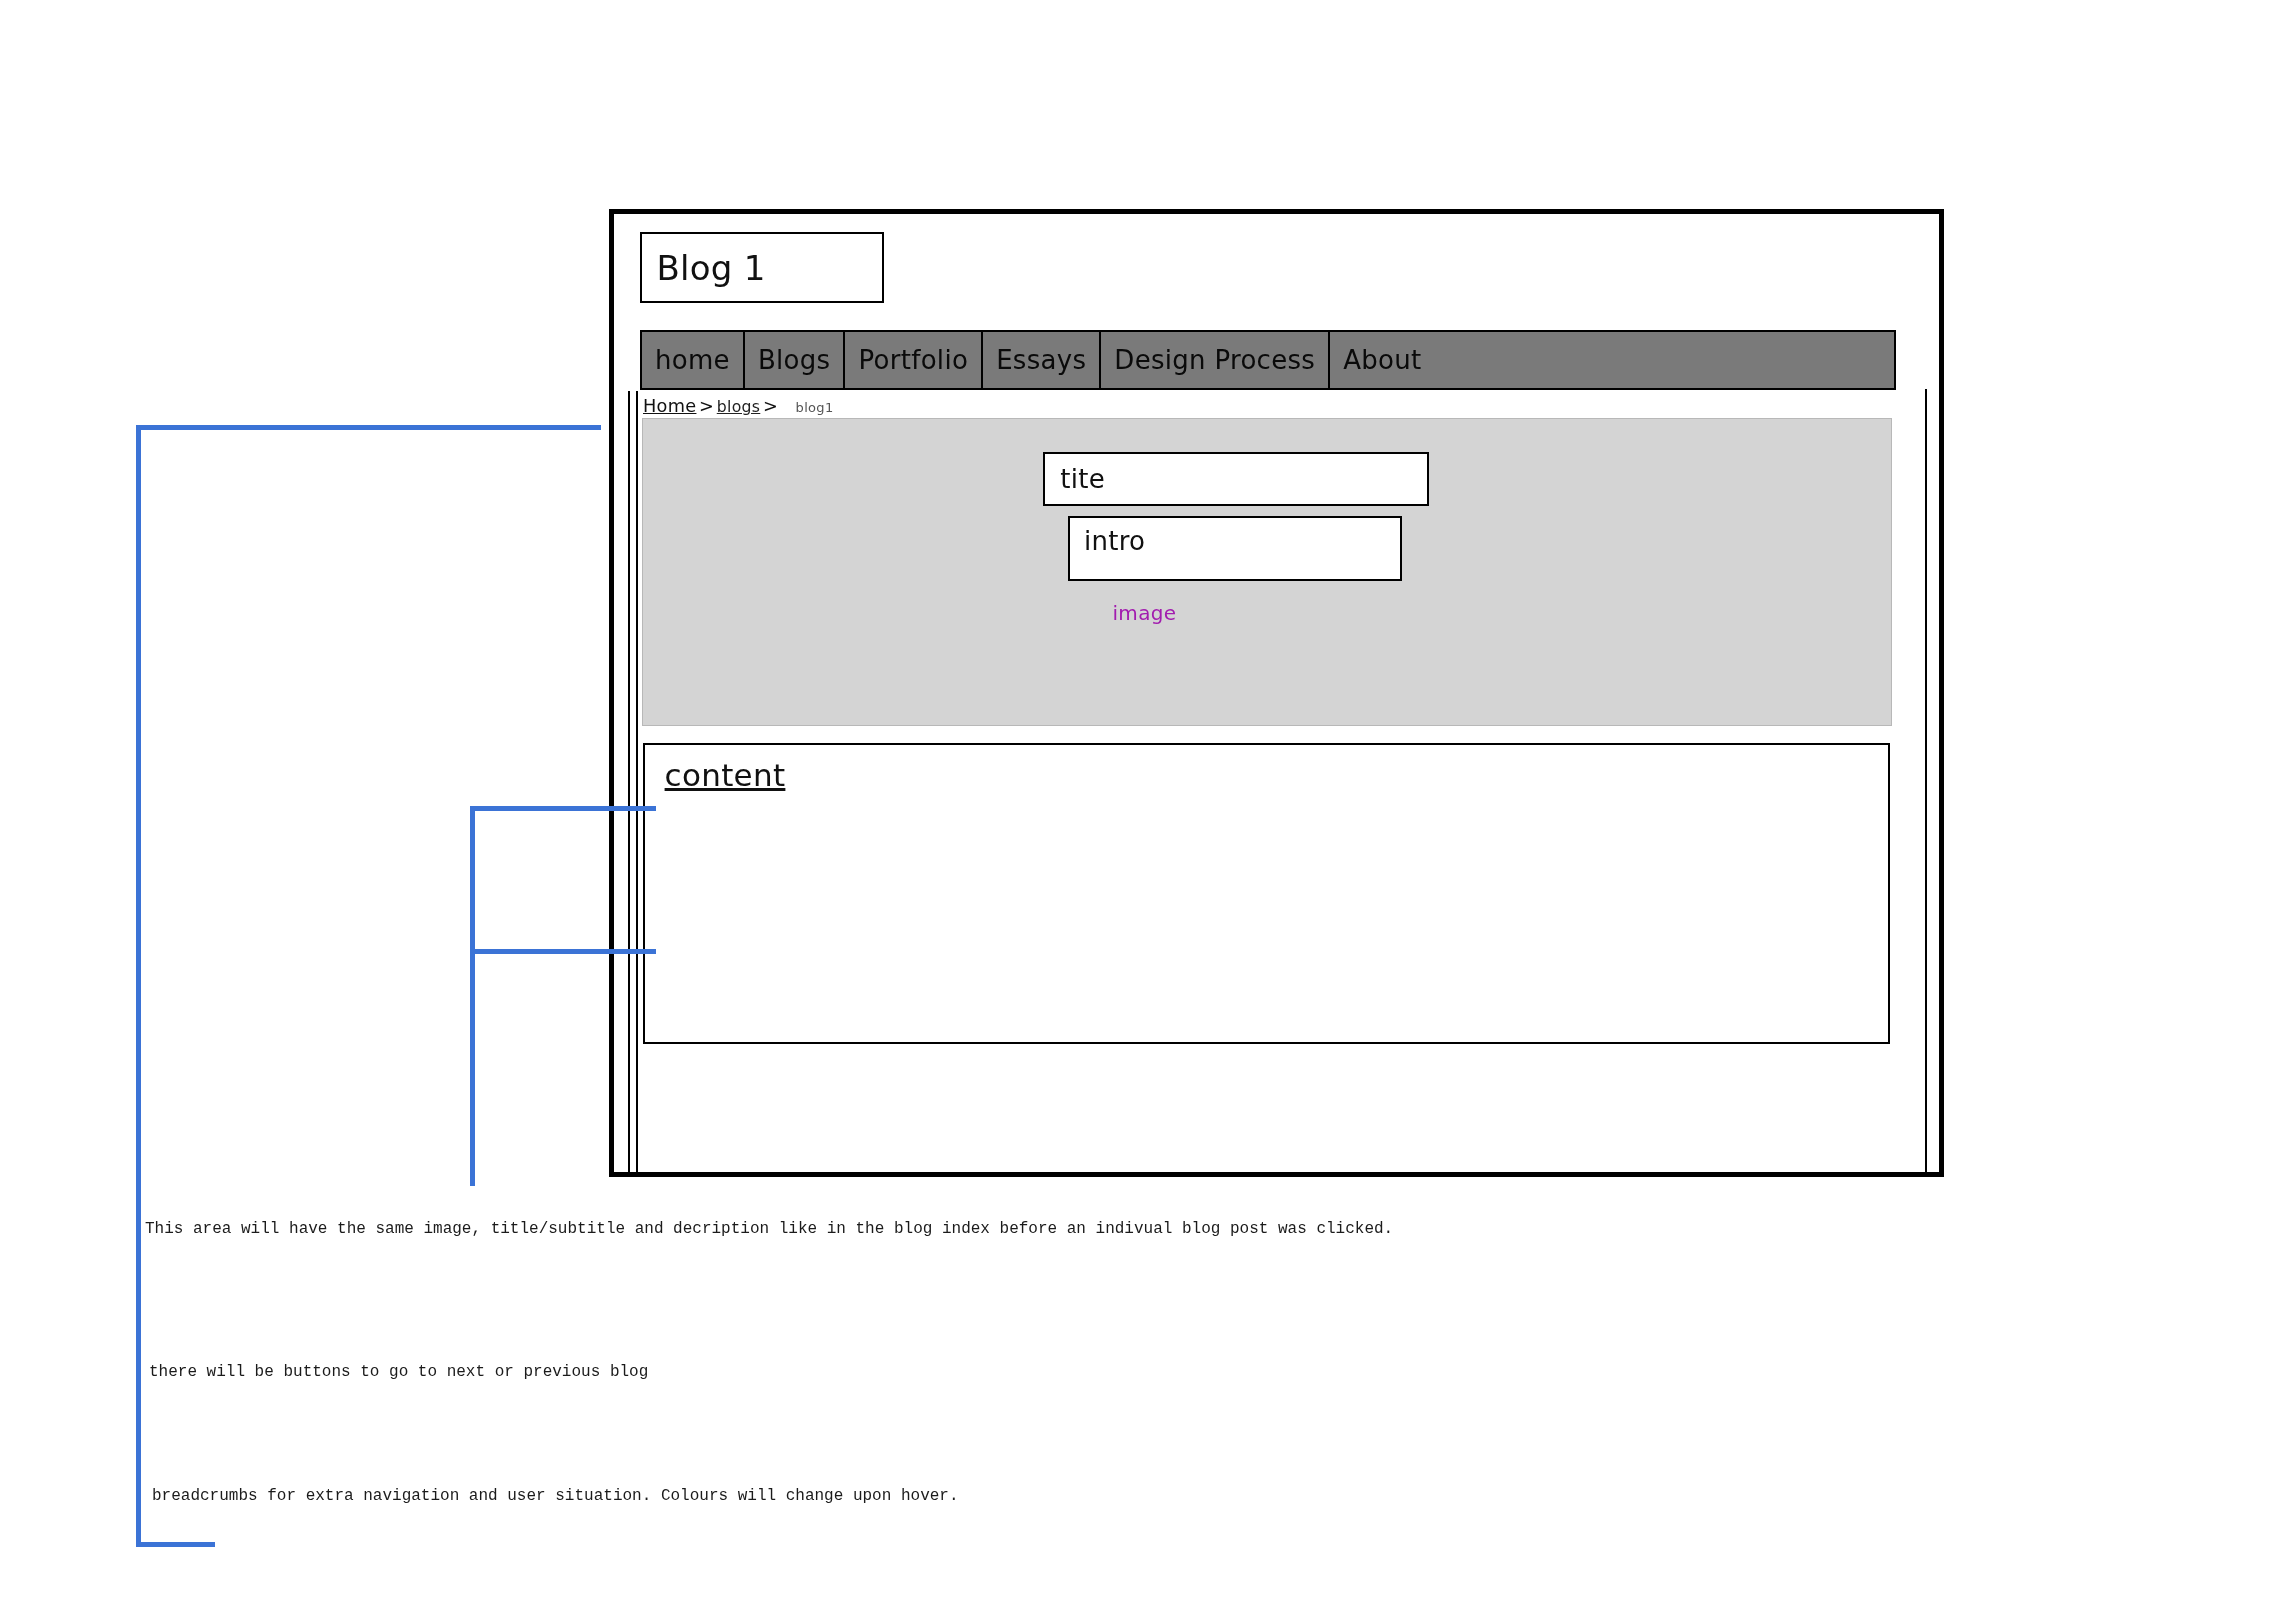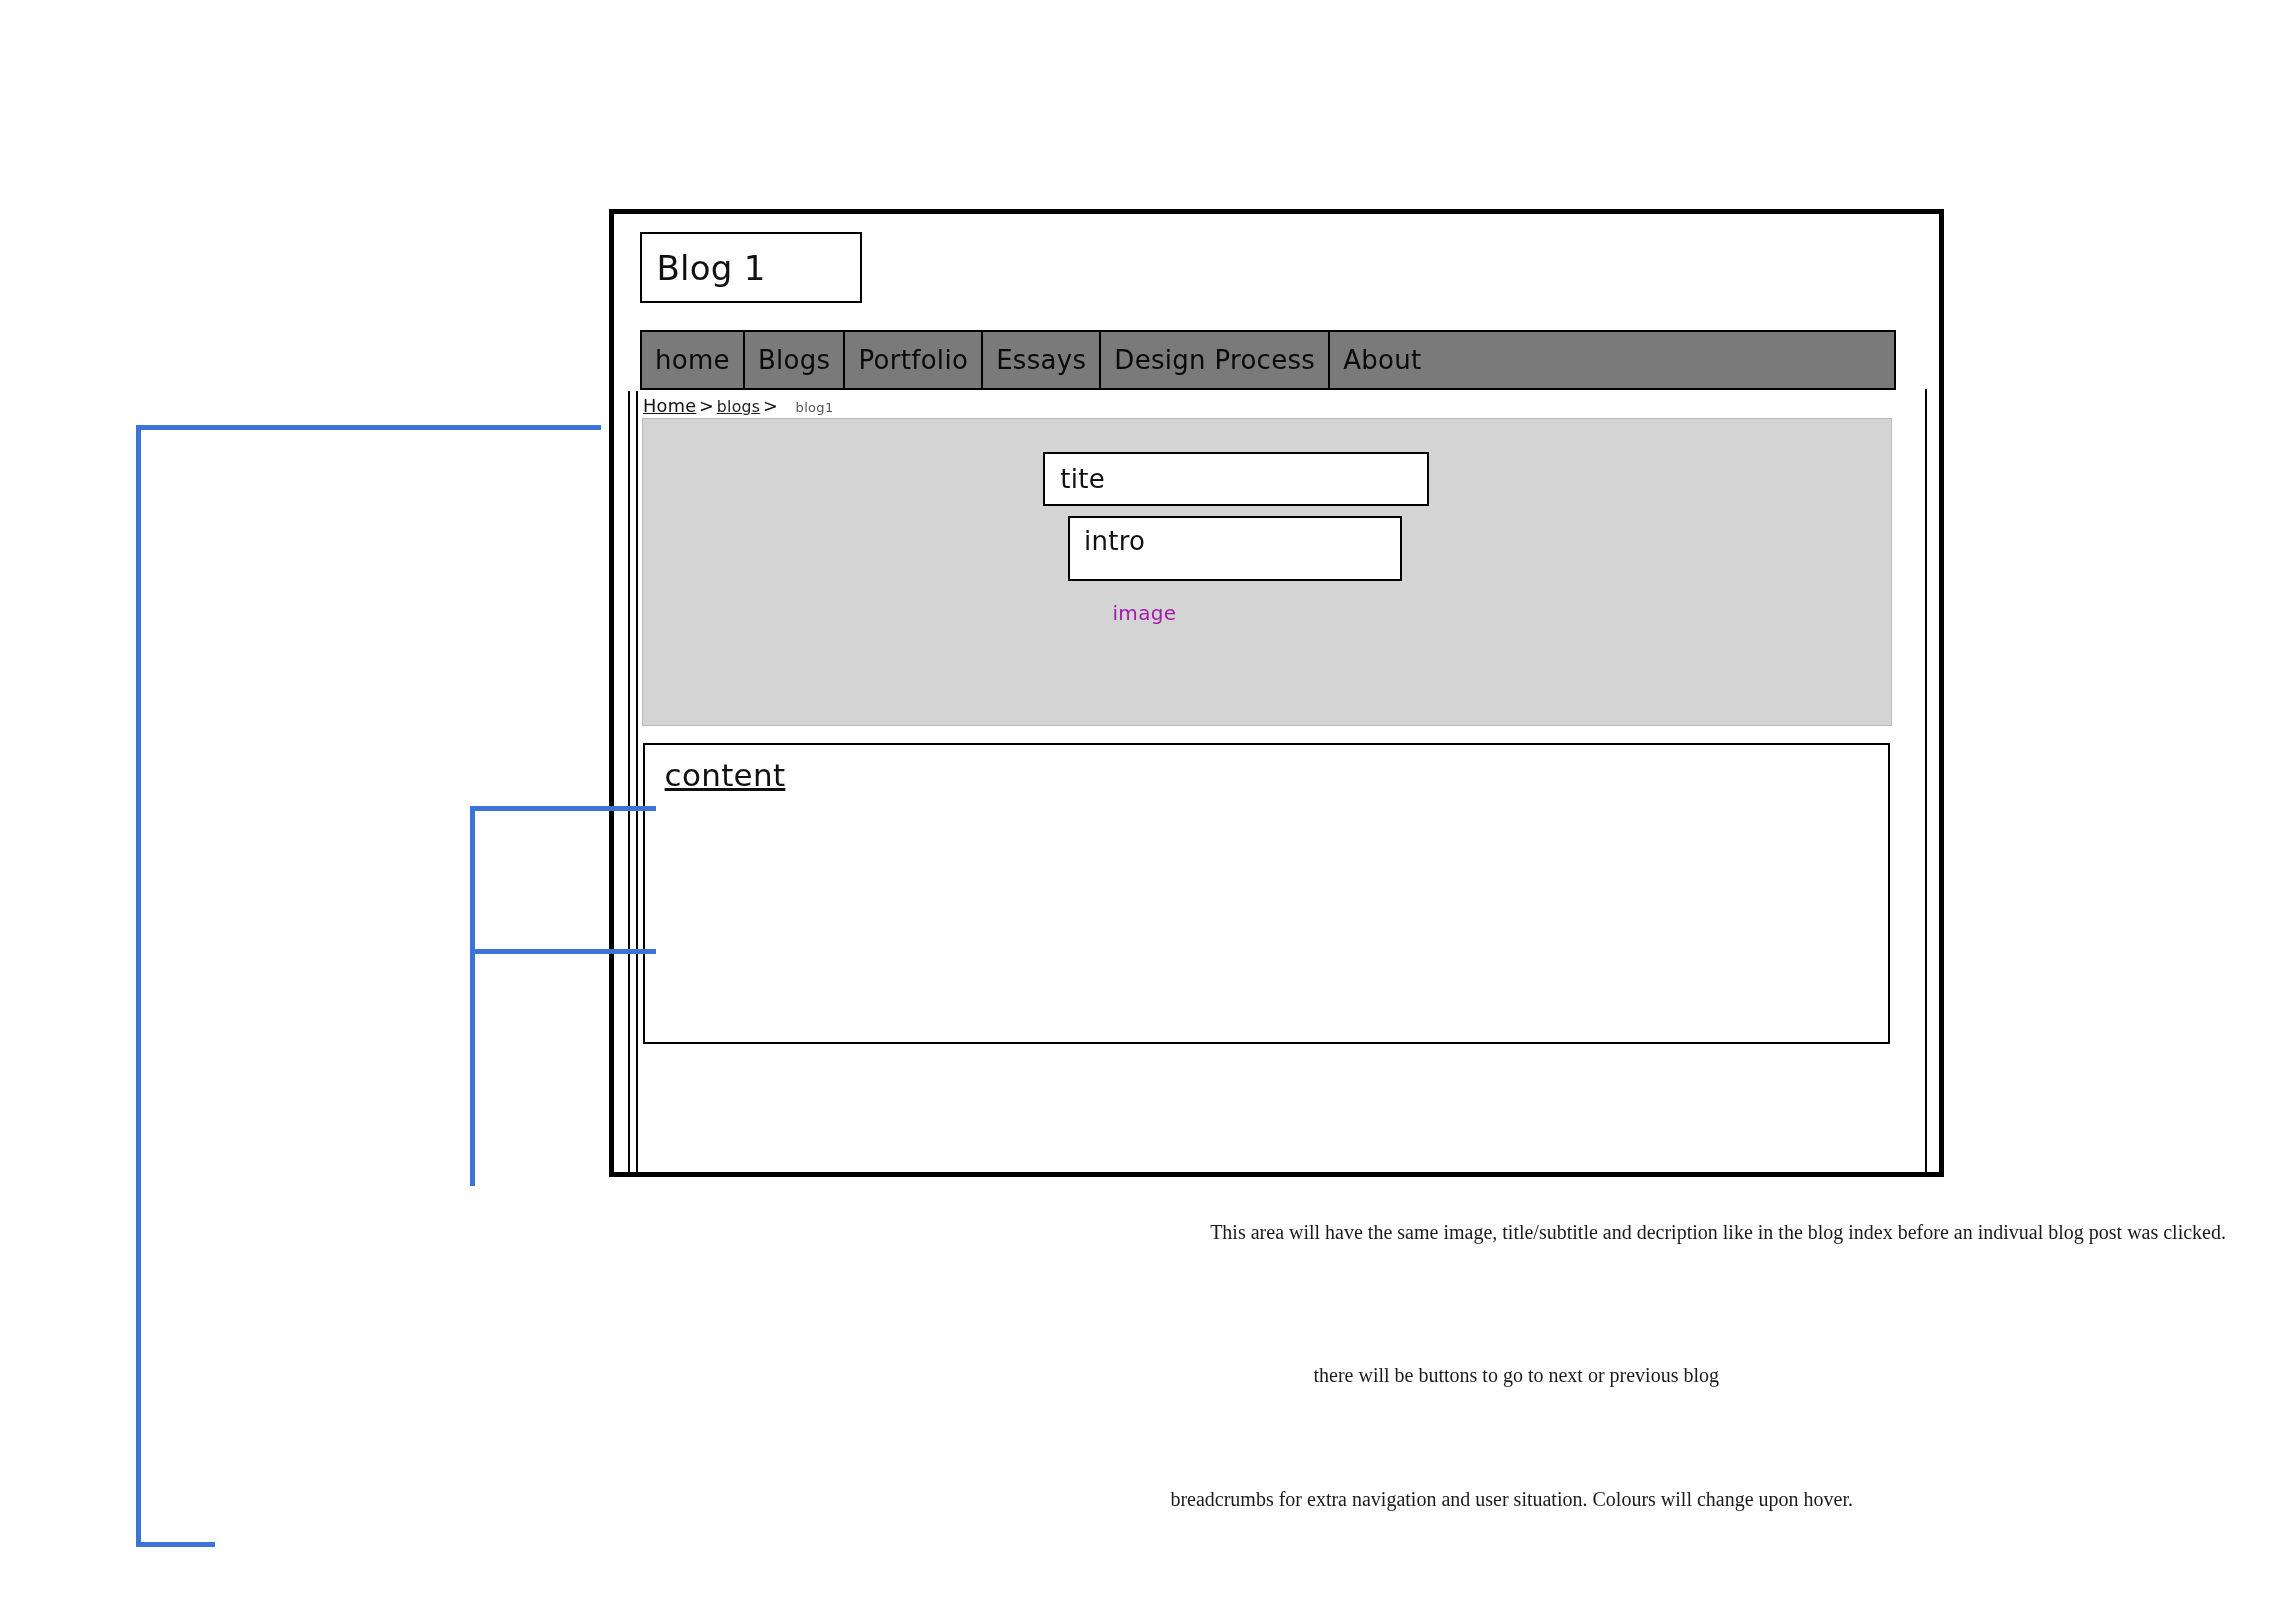--- a/index.html
+++ b/index.html
@@ -31,21 +31,21 @@
   .hand {
     font-family: "DejaVu Sans", sans-serif;
     letter-spacing: 0.3px;
   }
 
   
   #title-box {
     position: absolute;
     left: 26px;
     top: 18.3px;
-    width: 222px;
+    width: 244px;
     height: 71px;
     border: 2.6px solid #000;
     box-sizing: border-box;
     display: flex;
     align-items: center;
     padding-left: 14.4px;
   }
   #title-box .label {
     font-size: 34px;
     color: #111;
@@ -200,25 +200,24 @@
   #blue-a-bot   { left: 136px; top: 1542px; width: 79px; height: 4.6px; }
 
   
   #blue-b-top   { left: 470px; top: 806px; width: 186px; height: 4.6px; }
   #blue-b-left  { left: 470px; top: 806px; width: 4.6px;   height: 380px; }
   #blue-b-mid   { left: 470px; top: 949px; width: 186px; height: 4.6px; }
 
   
   .note {
     position: absolute;
-    font-size: 20px;
+    font-size: 16px;
     color: #1b1b1b;
     line-height: 1.45;
-    font-family: Liberation Serif, serif;
-    text-align: right;
+    font-family: Liberation Mono, monospace;
   }
   #note-1 { left: 145px; top: 1218px; width: 2081px; }
   #note-2 { left: 149px; top: 1361px; width: 1570px; }
   #note-3 { left: 152px; top: 1485px; width: 1701px; }
 </style>
 </head>
 <body>
 
 <div id="wireframe">
 

